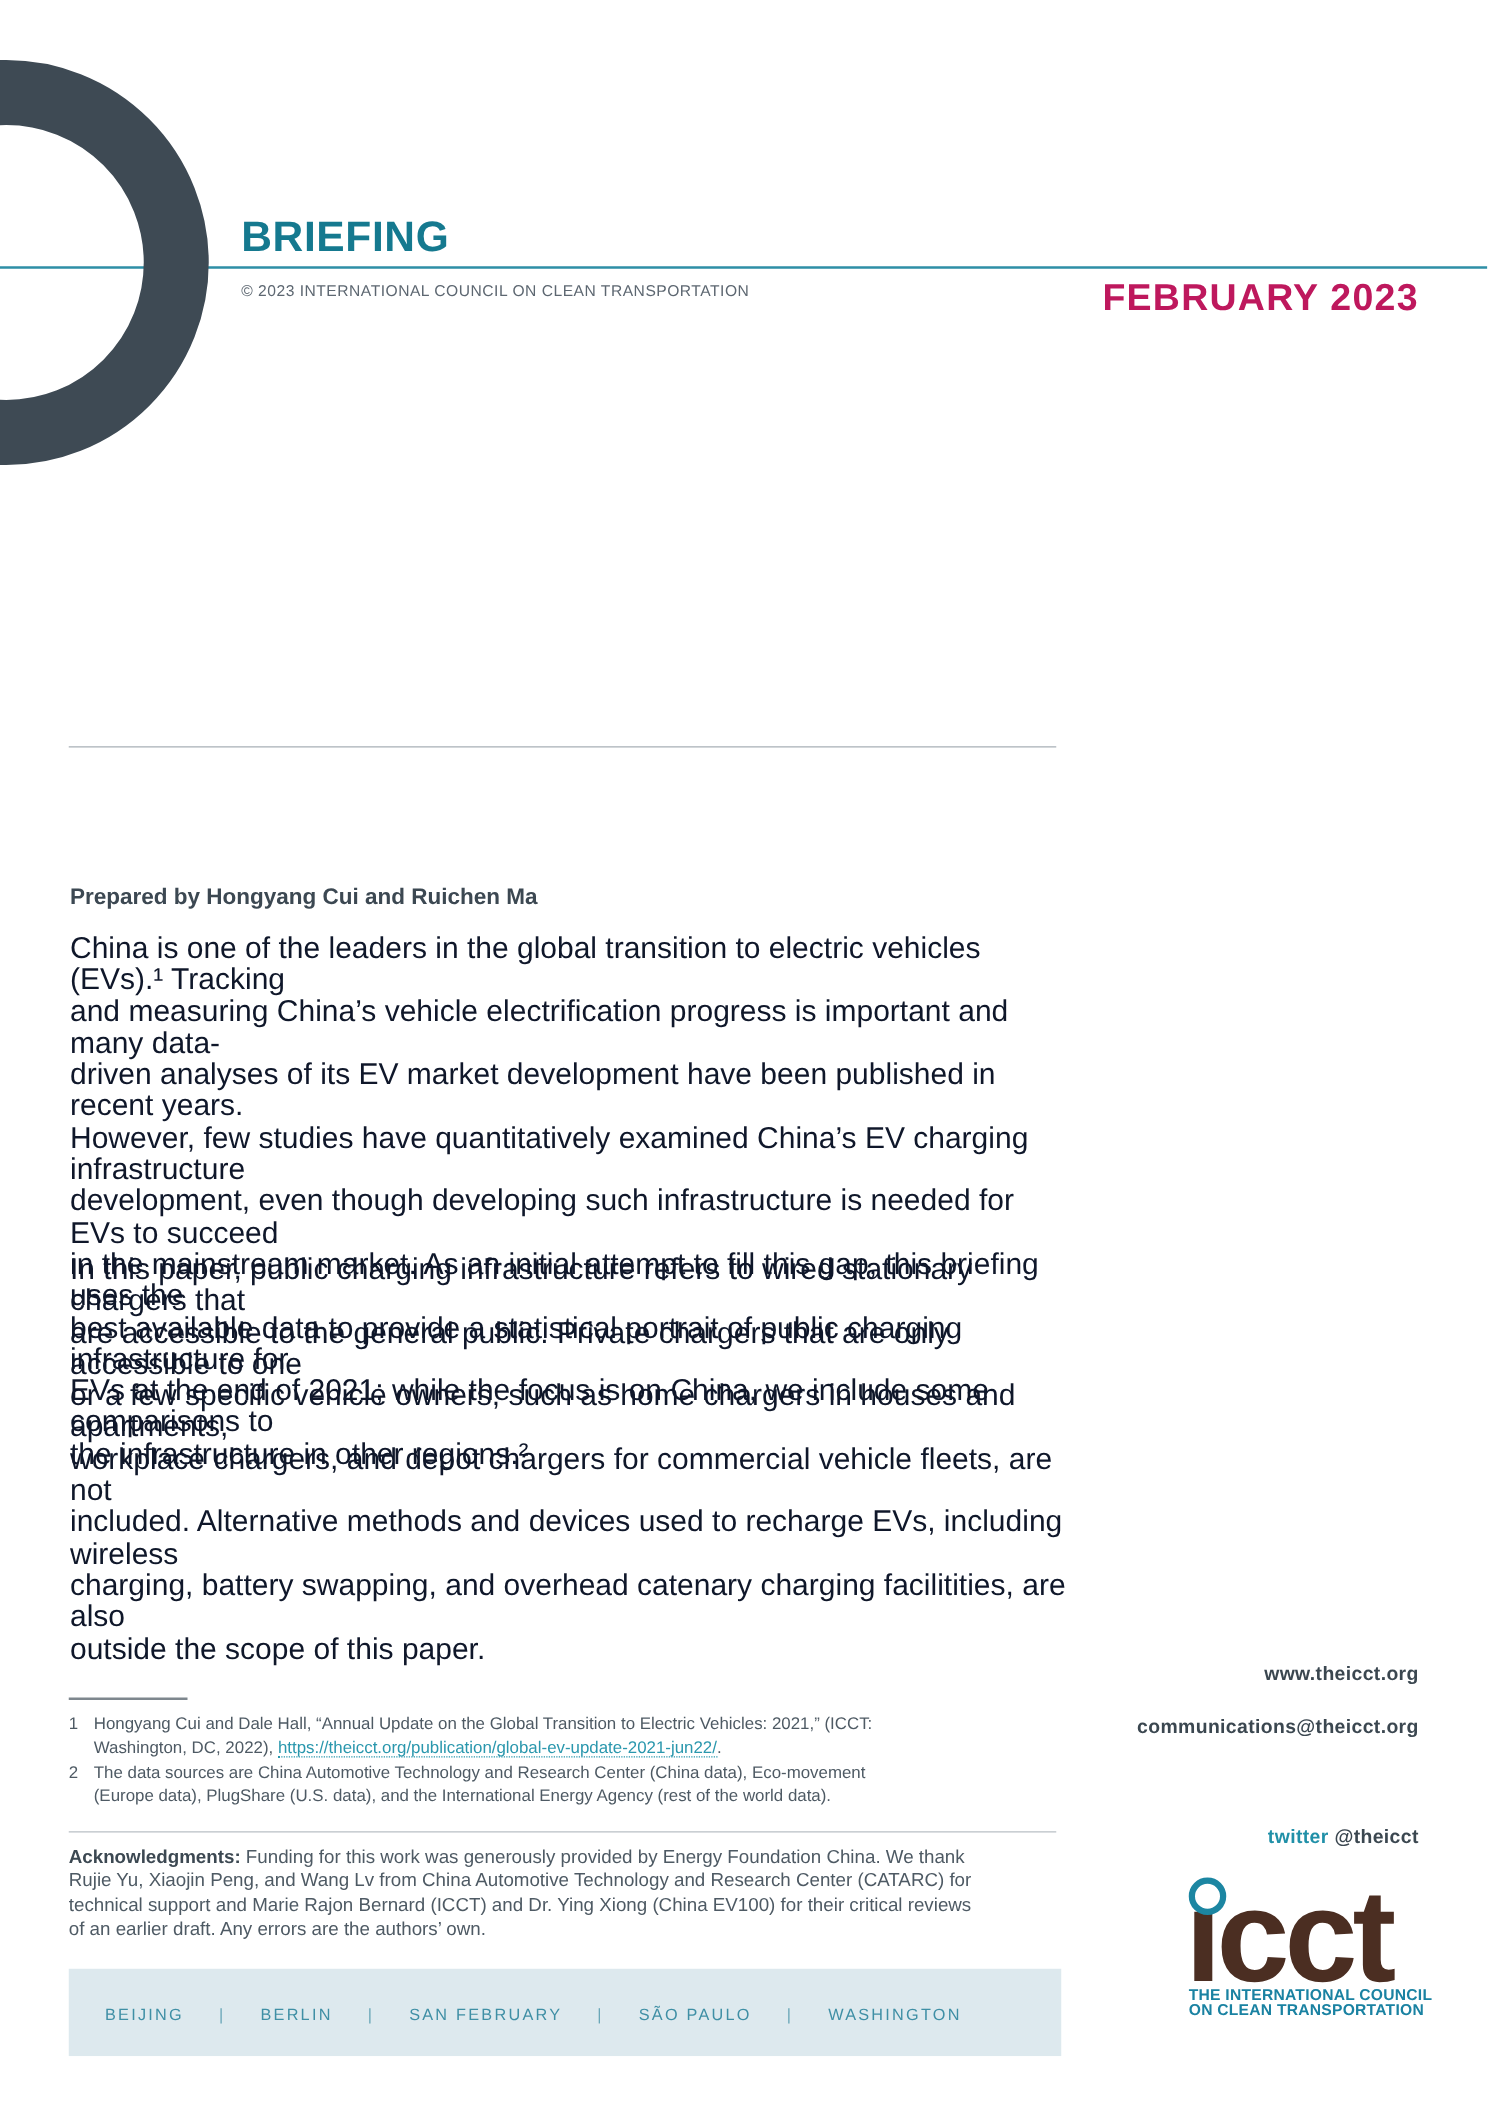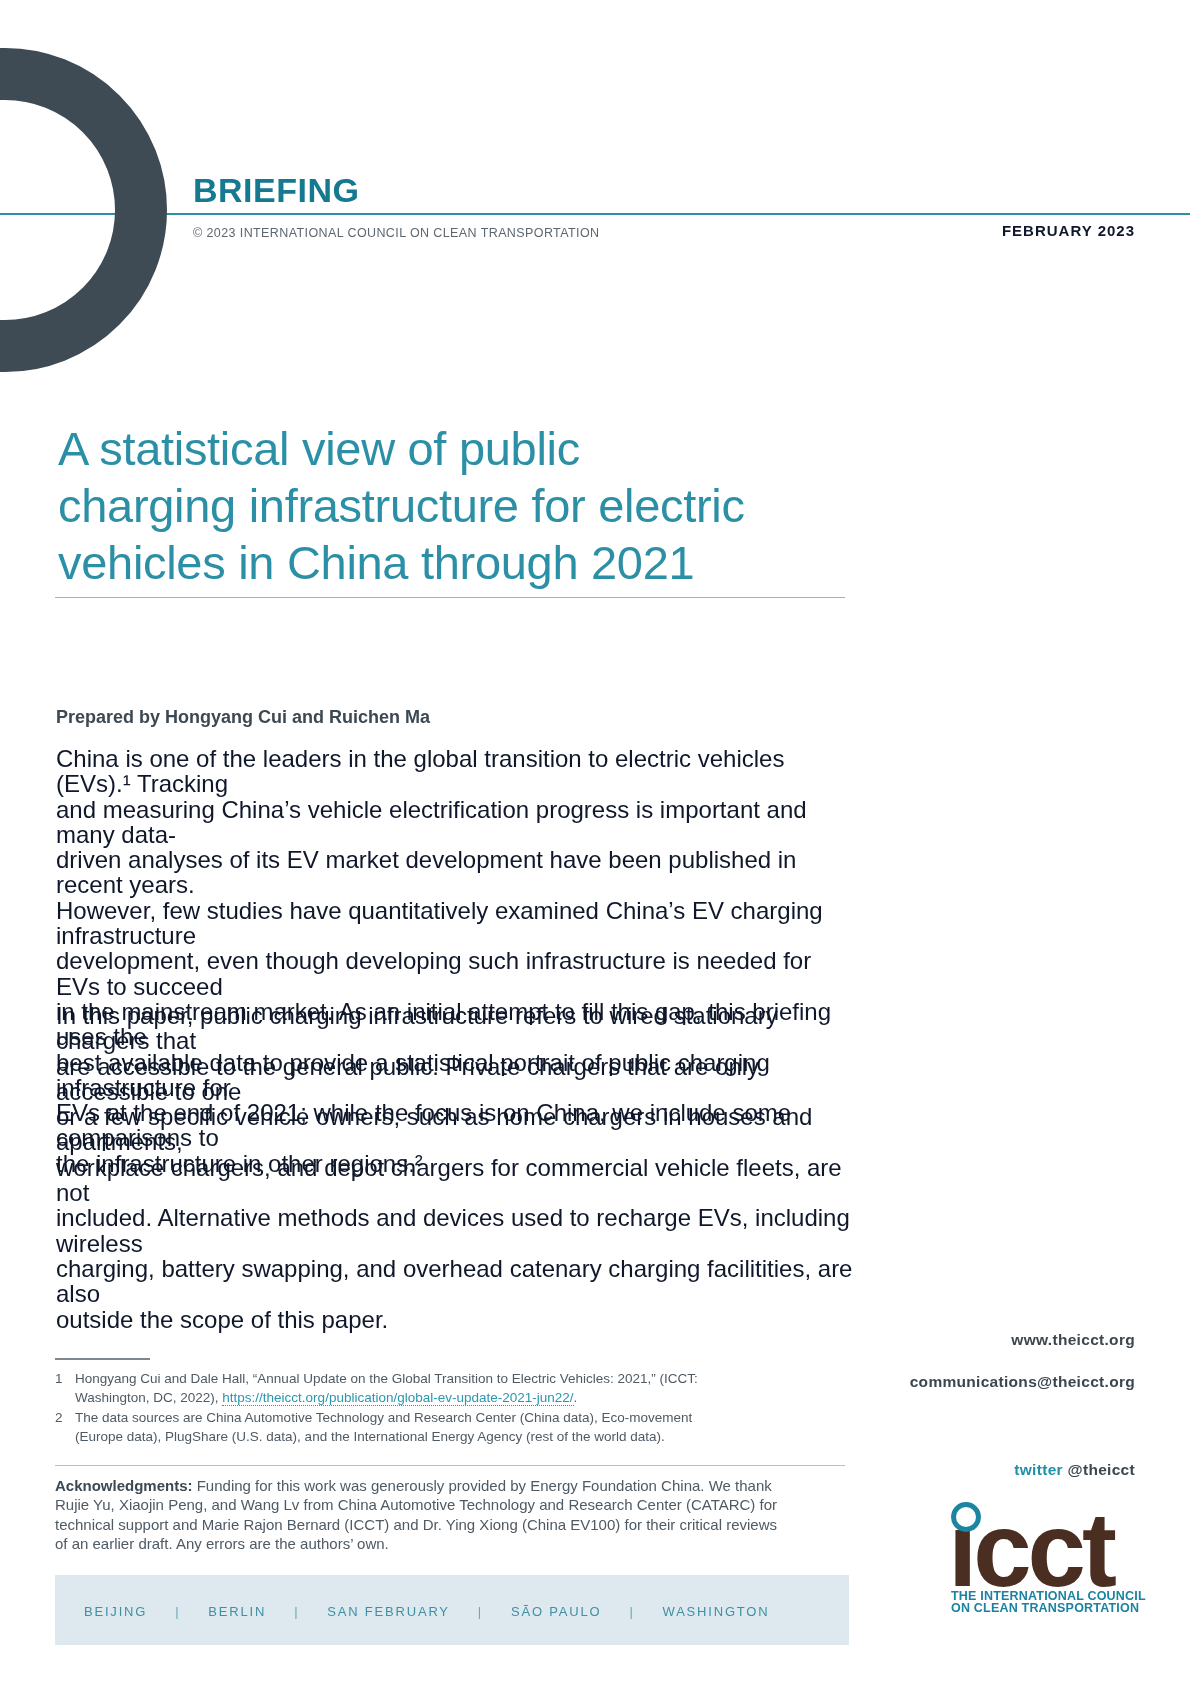--- a/index.html
+++ b/index.html
@@ -6,21 +6,21 @@
   body{font-family:"Liberation Sans","DejaVu Sans",sans-serif;}
   #page{position:relative;width:1190px;height:1645px;background:#ffffff;overflow:hidden;}
   .abs{position:absolute;}
   .pre{white-space:pre-line;}
 
   
   #header-rule{top:213px;left:0;width:1190px;height:2px;background:#2e8fa6;z-index:1;}
   #brand-arc{top:48px;left:-157px;width:220px;height:220px;border:52px solid #3e4a54;border-radius:50%;z-index:2;}
   #kicker{top:171px;left:193px;font-size:34px;font-weight:600;letter-spacing:.5px;color:#15798f;z-index:3;}
   #copyright{top:226px;left:193px;font-size:12.5px;letter-spacing:.4px;color:#5d6771;z-index:3;}
-  #issue-date{top:222px;right:55px;font-size:15px;font-weight:700;letter-spacing:1px;color:#0f172a;z-index:3;}
+  #issue-date{top:222px;right:55px;font-size:30px;font-weight:700;letter-spacing:1px;color:#be185d;z-index:3;}
 
   
   #doc-title{top:420px;left:58px;width:860px;font-size:47px;line-height:57px;font-weight:300;letter-spacing:-.3px;color:#2b8fa6;}
   #title-rule{top:597px;left:55px;width:790px;height:1px;background:#a8b0b6;}
 
   
   #byline{top:707px;left:56px;font-size:18px;font-weight:700;color:#3c4852;}
   .bodytext{left:56px;width:800px;font-size:24px;line-height:25.3px;color:#0f172a;}
   #para-1{top:746px;}
   #para-2{top:1003px;}
@@ -56,23 +56,20 @@
 
 <div id="page">
 
   <div class="abs" id="header-rule"></div>
   <div class="abs" id="brand-arc"></div>
 
   <div class="abs" id="kicker">BRIEFING</div>
   <div class="abs" id="copyright">© 2023 INTERNATIONAL COUNCIL ON CLEAN TRANSPORTATION</div>
   <div class="abs" id="issue-date">FEBRUARY 2023</div>
 
-  <div class="abs pre" id="doc-title">A statistical view of public
-charging infrastructure for electric
-vehicles in China through 2021</div>
   <div class="abs" id="title-rule"></div>
 
   <div class="abs" id="byline">Prepared by Hongyang Cui and Ruichen Ma</div>
 
   <div class="abs pre bodytext" id="para-1">China is one of the leaders in the global transition to electric vehicles (EVs).¹ Tracking
 and measuring China’s vehicle electrification progress is important and many data-
 driven analyses of its EV market development have been published in recent years.
 However, few studies have quantitatively examined China’s EV charging infrastructure
 development, even though developing such infrastructure is needed for EVs to succeed
 in the mainstream market. As an initial attempt to fill this gap, this briefing uses the

